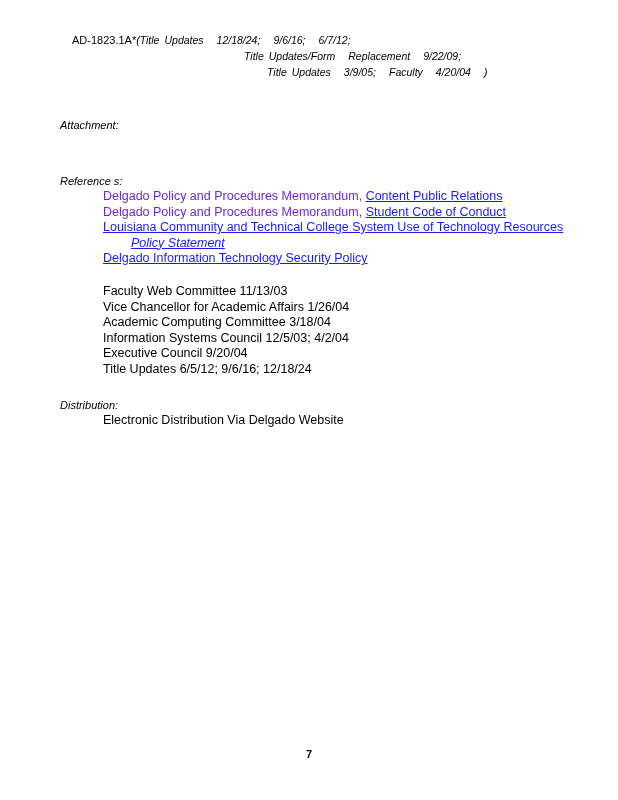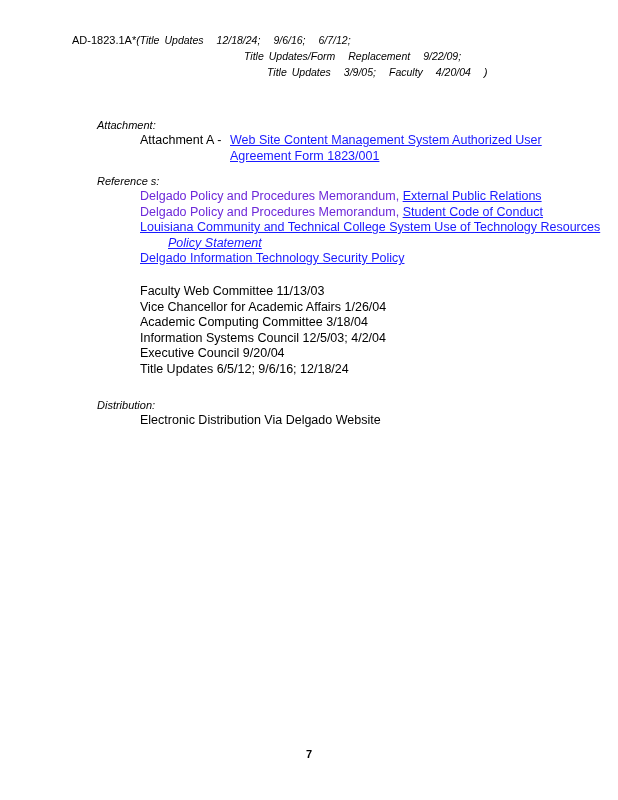--- a/index.html
+++ b/index.html
@@ -50,21 +50,20 @@
   .sp-lg {
     display: inline-block;
     width: 13px;
   }
 
   
   .section {
     position: absolute;
     left: 60px;
     right: 30px;
-    margin-left: 37px;
   }
   .section-label {
     font-style: italic;
     font-size: 11px;
     line-height: 15px;
   }
   .section-body {
     padding-left: 43px;
     font-size: 12.5px;
     line-height: 15.5px;
@@ -113,36 +112,28 @@
     <div class="row line2">
       <span class="italic">Title</span><span class="sp"></span><span class="italic">Updates/Form</span><span class="sp-lg"></span><span class="italic">Replacement</span><span class="sp-lg"></span><span class="italic">9/22/09;</span>
     </div>
     <div class="row line3">
       <span class="italic">Title</span><span class="sp"></span><span class="italic">Updates</span><span class="sp-lg"></span><span class="italic">3/9/05;</span><span class="sp-lg"></span><span class="italic">Faculty</span><span class="sp-lg"></span><span class="italic">4/20/04</span><span class="sp-lg"></span><span class="italic">)</span>
     </div>
   </div>
 
   <div class="section" id="attachment-section">
     <div class="section-label">Attachment:</div>
-    <div class="section-body">
-      <div class="row">
-        <span class="attach-label-col">Attachment A -</span><span class="link">Web Site Content Management System Authorized User</span>
-      </div>
-      <div class="row" style="padding-left:90px;">
-        <span class="link">Agreement Form 1823/001</span>
-      </div>
-    </div>
   </div>
 
   <div class="section" id="references-section">
     <div class="section-label">Reference s:</div>
     <div class="section-body">
 
       <div class="row">
-        <span class="plain">Delgado Policy and Procedures Memorandum, </span><span class="link">External Public Relations</span>
+        <span class="plain">Delgado Policy and Procedures Memorandum, </span><span class="link">Content Public Relations</span>
       </div>
 
       <div class="row">
         <span class="plain">Delgado Policy and Procedures Memorandum, </span><span class="link">Student Code of Conduct</span>
       </div>
 
       <div class="row">
         <span class="link">Louisiana Community and Technical College System Use of Technology Resources</span>
       </div>
       <div class="row" style="padding-left:28px;font-style:italic;">

